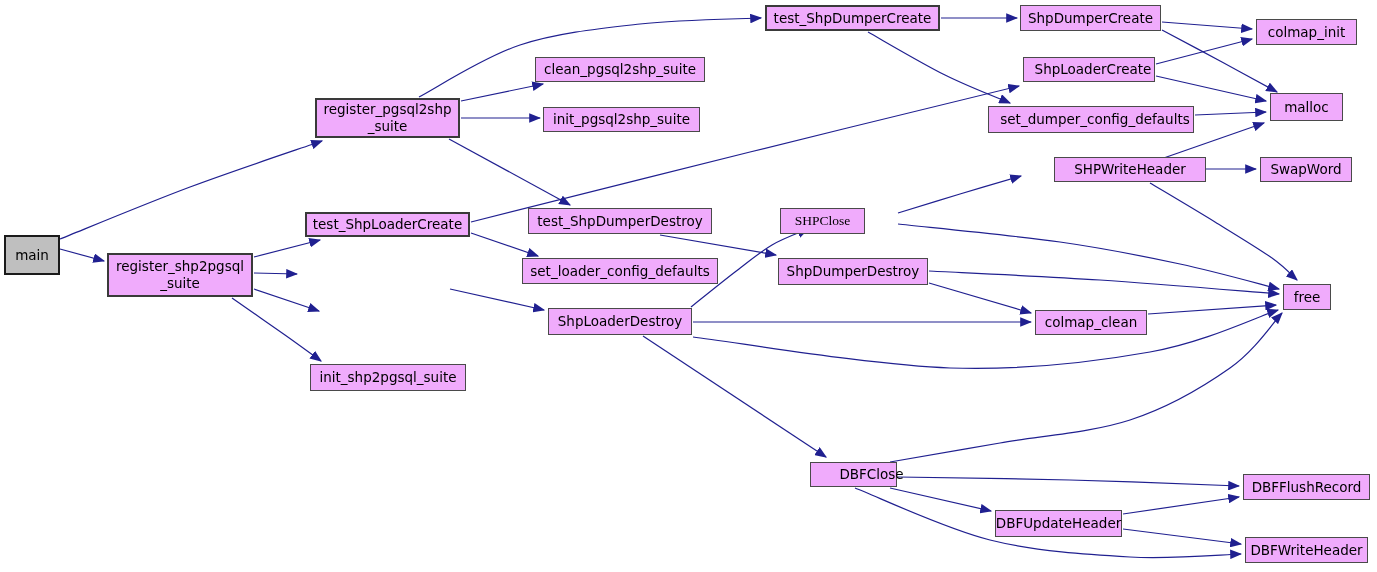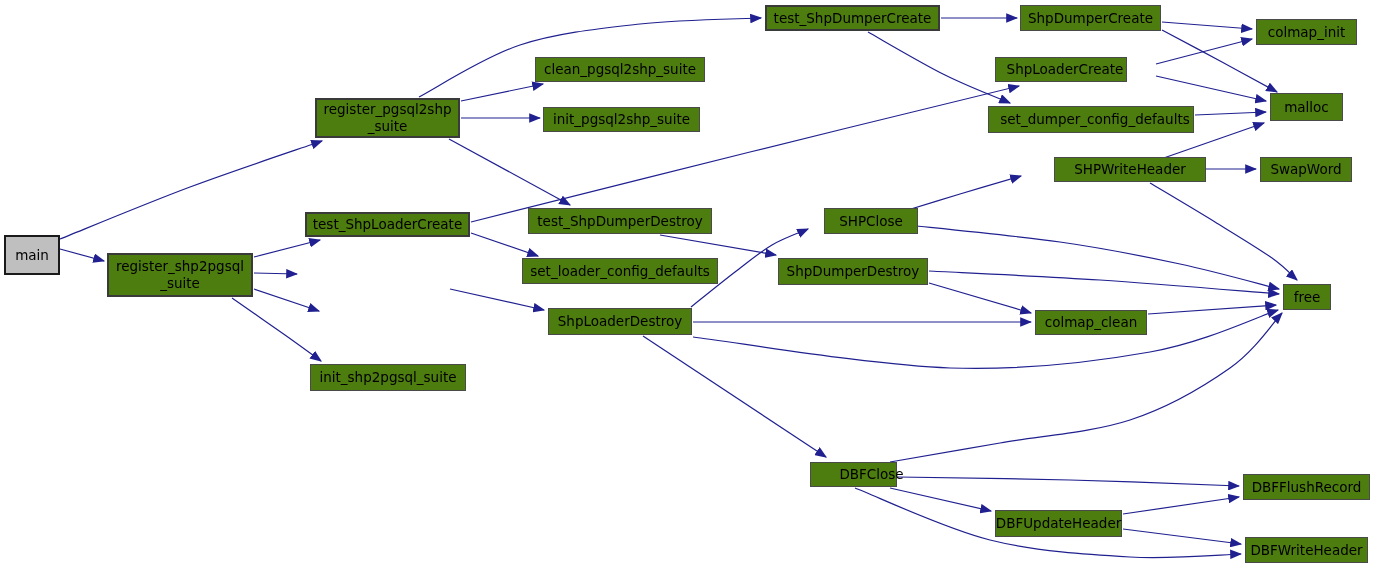--- a/index.html
+++ b/index.html
@@ -7,21 +7,21 @@
     position:relative;
     width:1377px;height:572px;
     background:#ffffff;
     font-family:"DejaVu Sans","Liberation Sans",sans-serif;
     overflow:hidden;
   }
   #edge-layer{position:absolute;left:0;top:0;width:1377px;height:572px;}
   .node{
     position:absolute;
     box-sizing:border-box;
-    background:#4d7c0f;
+    background:#f0abfc;
     border:1px solid #4a4a4a;
     color:#000000;
     display:flex;align-items:center;justify-content:center;
     text-align:center;
     font-size:13.5px;
     line-height:1.25;
     white-space:pre-line;
     cursor:pointer;
   }
   .node.main{
@@ -83,28 +83,28 @@
 <div class="node main" style="left: 4px; top: 235px; width: 56px; height: 40px;"><span>main</span></div>
     <div class="node bold2" style="left: 315px; top: 98px; width: 145px; height: 40px;"><span>register_pgsql2shp
 _suite</span></div>
     <div class="node bold2" style="left: 107px; top: 253px; width: 146px; height: 44px;"><span>register_shp2pgsql
 _suite</span></div>
     <div class="node" style="left: 535px; top: 57px; width: 170px; height: 25px; align-items: center;"><span>clean_pgsql2shp_suite</span></div>
     <div class="node" style="left: 543px; top: 107px; width: 157px; height: 25px;"><span>init_pgsql2shp_suite</span></div>
     <div class="node bold2" style="left: 765px; top: 5px; width: 175px; height: 26px;"><span>test_ShpDumperCreate</span></div>
     <div class="node" style="left: 1020px; top: 5px; width: 141px; height: 26px;"><span>ShpDumperCreate</span></div>
     <div class="node" style="left: 1256px; top: 19px; width: 101px; height: 26px;"><span>colmap_init</span></div>
-    <div class="node" style="left: 995px; top: 57px; width: 132px; height: 25px; padding-left: 8px;"><span>ShpLoaderCreate</span></div>
+    <div class="node" style="left: 1023px; top: 57px; width: 132px; height: 25px; padding-left: 8px;"><span>ShpLoaderCreate</span></div>
     <div class="node" style="left: 1270px; top: 93px; width: 73px; height: 28px;"><span>malloc</span></div>
     <div class="node" style="left: 988px; top: 106px; width: 206px; height: 27px; padding-left: 8px;"><span>set_dumper_config_defaults</span></div>
     <div class="node" style="left: 1025px; top: 157px; width: 152px; height: 25px; margin-left: 29px;"><span>SHPWriteHeader</span></div>
     <div class="node" style="left: 1260px; top: 157px; width: 92px; height: 25px;"><span>SwapWord</span></div>
     <div class="node bold2" style="left: 305px; top: 212px; width: 165px; height: 25px;"><span>test_ShpLoaderCreate</span></div>
     <div class="node" style="left: 528px; top: 208px; width: 184px; height: 26px;"><span>test_ShpDumperDestroy</span></div>
-    <div class="node" style="left: 824px; top: 208px; width: 94px; height: 26px;"><span>SHPClose</span></div>
+    <div class="node" style="left: 780px; top: 208px; width: 85px; height: 26px; font-family: Liberation Serif, serif;"><span>SHPClose</span></div>
     <div class="node" style="left: 778px; top: 258px; width: 150px; height: 27px;"><span>ShpDumperDestroy</span></div>
     <div class="node" style="left: 522px; top: 258px; width: 196px; height: 26px;"><span>set_loader_config_defaults</span></div>
     <div class="node" style="left: 1283px; top: 284px; width: 48px; height: 26px;"><span>free</span></div>
     <div class="node" style="left: 548px; top: 308px; width: 144px; height: 27px;"><span>ShpLoaderDestroy</span></div>
     <div class="node" style="left: 1035px; top: 310px; width: 112px; height: 25px;"><span>colmap_clean</span></div>
     <div class="node" style="left: 310px; top: 364px; width: 156px; height: 27px;"><span>init_shp2pgsql_suite</span></div>
     <div class="node" style="left: 810px; top: 462px; width: 87px; height: 25px; padding-left: 36px;"><span>DBFClose</span></div>
     <div class="node" style="left: 995px; top: 510px; width: 127px; height: 27px;"><span>DBFUpdateHeader</span></div>
     <div class="node" style="left: 1243px; top: 474px; width: 127px; height: 26px;"><span>DBFFlushRecord</span></div>
     <div class="node" style="left: 1245px; top: 537px; width: 123px; height: 26px;"><span>DBFWriteHeader</span></div>

